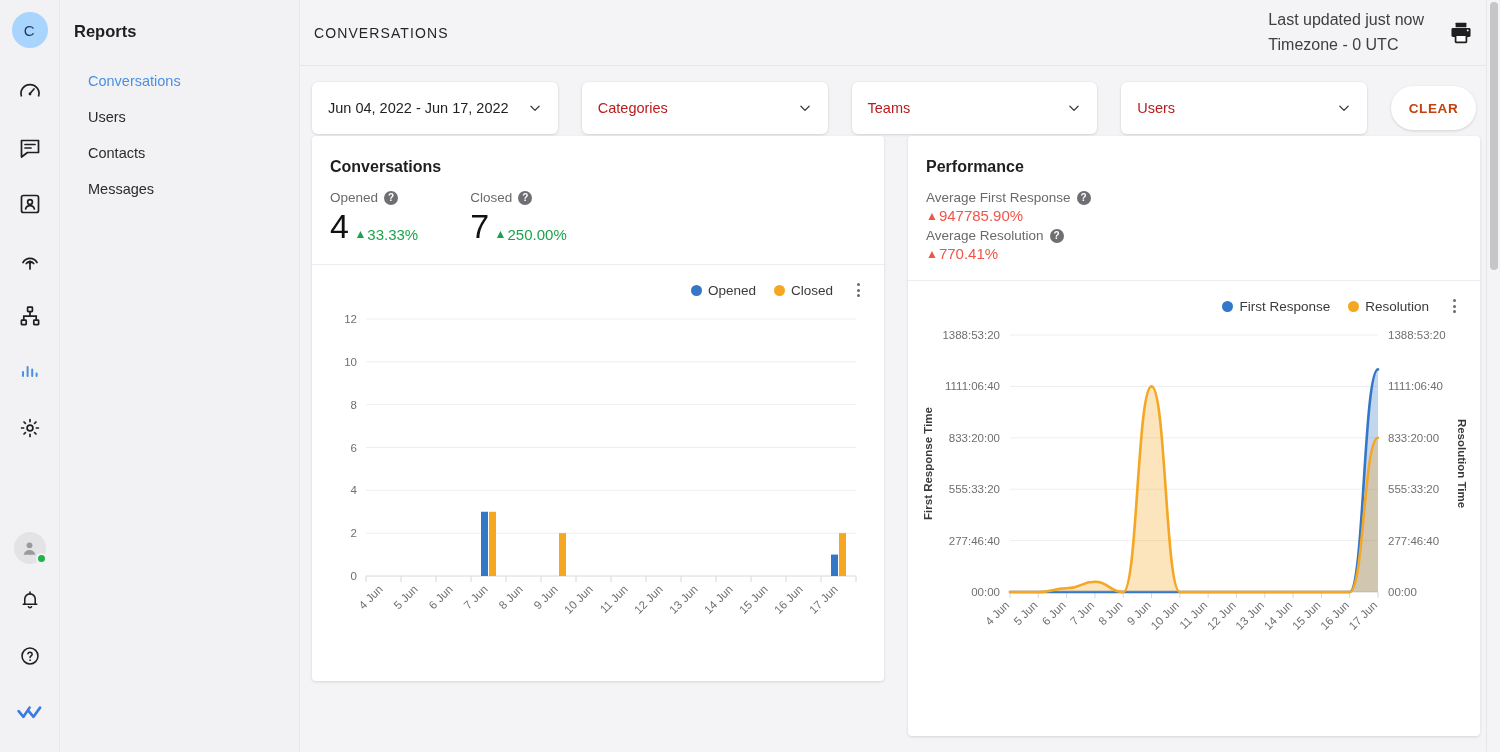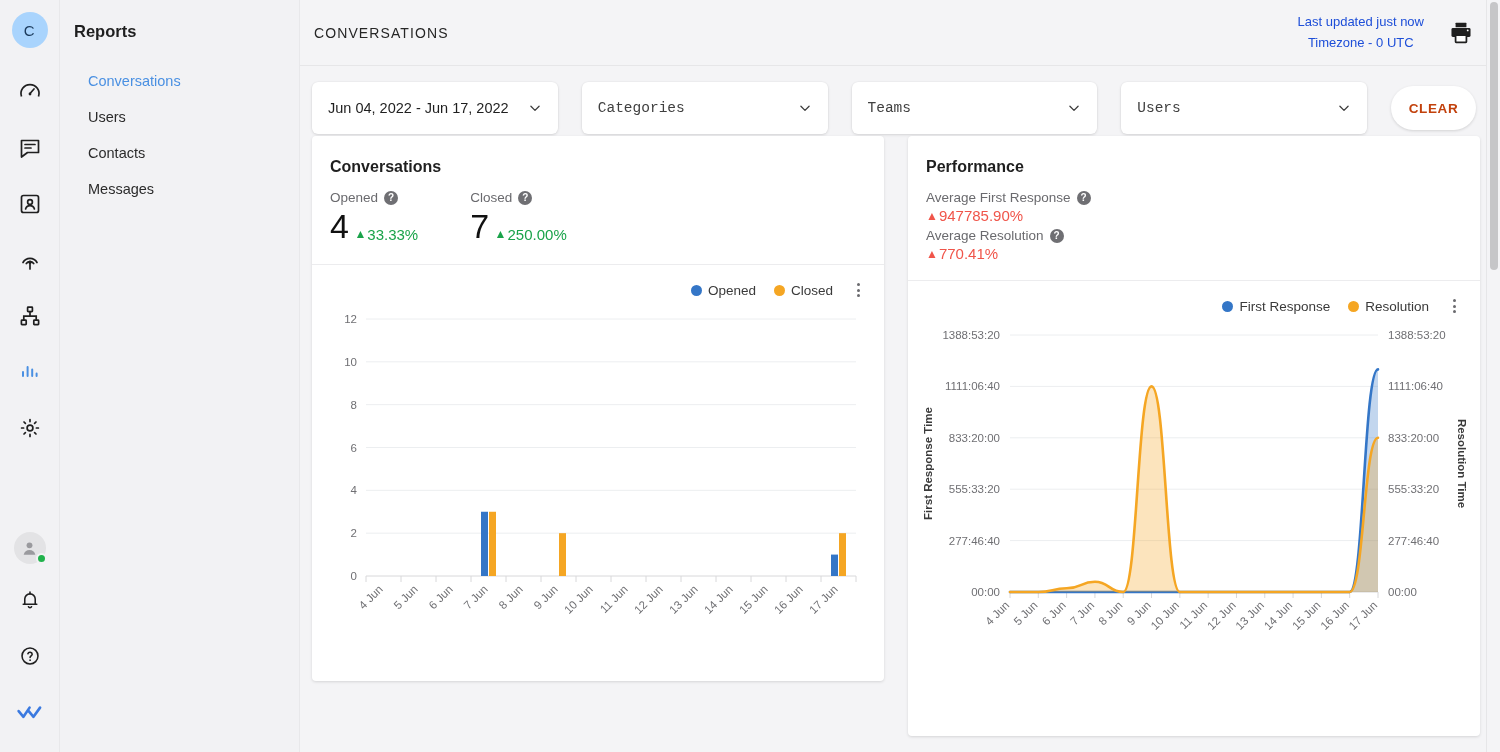--- a/index.html
+++ b/index.html
@@ -77,40 +77,40 @@
     height: 66px; flex: 0 0 66px;
     background: #f4f4f6;
     border-bottom: 1px solid #e6e6e8;
     display: flex; align-items: center; justify-content: space-between;
     padding: 0 24px 0 14px;
   }
   .topbar .title {
     font-size: 14px; letter-spacing: 1.1px; font-weight: 500; color: #262626;
   }
   .topbar-right { display: flex; align-items: center; gap: 22px; }
-  .meta { text-align: center; font-size: 13px; color: #1d4ed8; line-height: 1.55; }
+  .meta { text-align: left; font-size: 16px; color: #404040; line-height: 1.55; }
   .print-btn { width: 30px; height: 30px; display: flex; align-items: center; justify-content: center; cursor: pointer; }
 
   
   .filters {
     display: flex; align-items: center; gap: 24px;
     padding: 16px 24px 2px 12px;
   }
   .ddl {
     height: 52px; background: #fff; border-radius: 6px;
     box-shadow: 0 1px 3px rgba(0,0,0,.12), 0 0 0 .5px rgba(0,0,0,.03);
     display: flex; align-items: center; justify-content: space-between;
     padding: 0 16px; cursor: pointer; font-size: 14.5px;
   }
   .ddl.date { width: 248px; }
   .ddl.cat  { width: 248px; }
   .ddl.team { width: 248px; }
   .ddl.user { width: 248px; }
   .ddl .val { color: #1f1f1f; }
-  .ddl .ph  { color: #404040; font-family: Liberation Mono, monospace; }
+  .ddl .ph  { color: #b91c1c; }
   .chev { color: #3c3c3c; display: flex; }
   .clear-btn {
     height: 44px; min-width: 82px; padding: 0 18px;
     border-radius: 22px; background: #fff; border: none;
     box-shadow: 0 1px 3px rgba(0,0,0,.14);
     font-size: 13.5px; font-weight: bold; letter-spacing: .6px; color: #c2410c;
     cursor: pointer; font-family: "Liberation Sans", sans-serif;
     display: flex; align-items: center; justify-content: center;
   }
 

